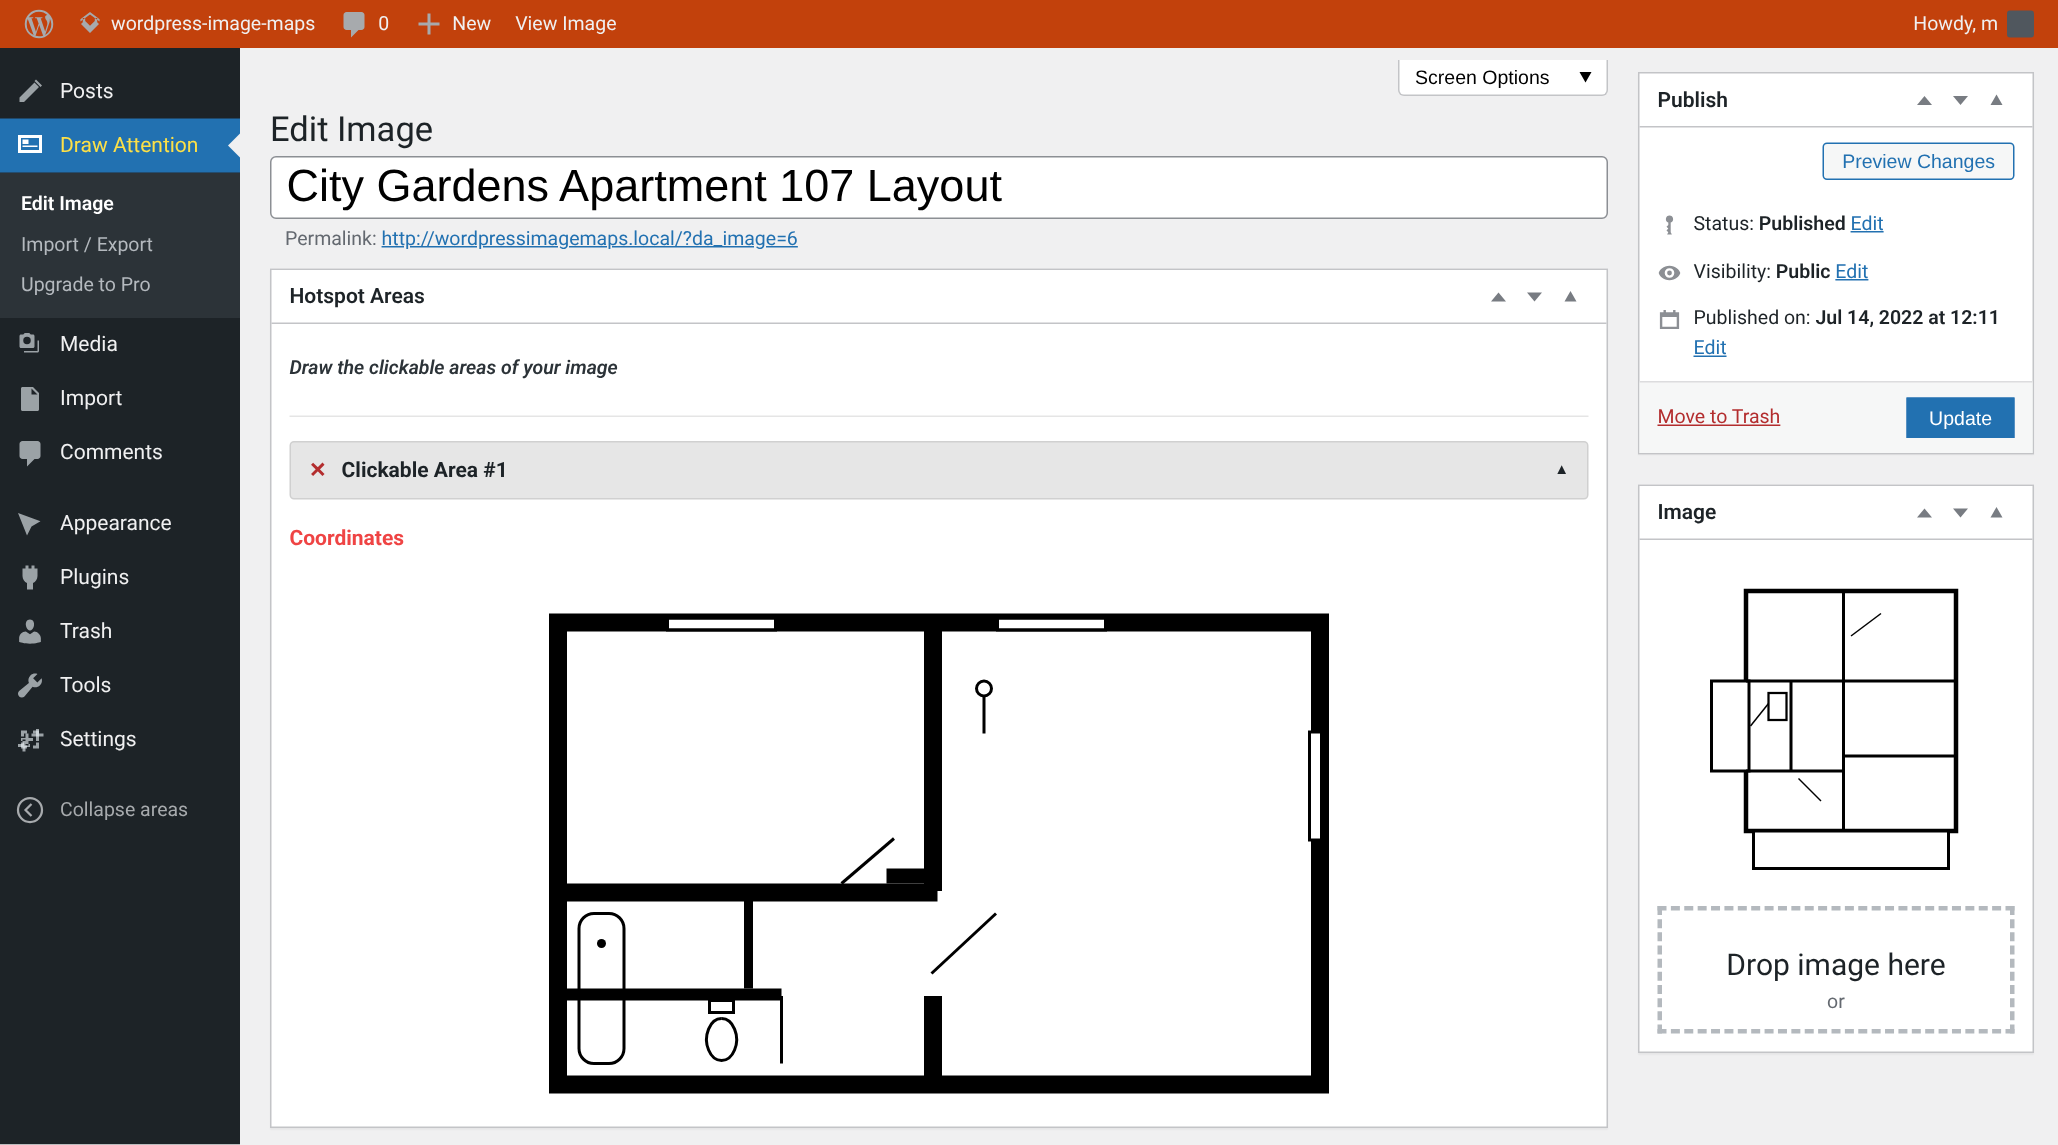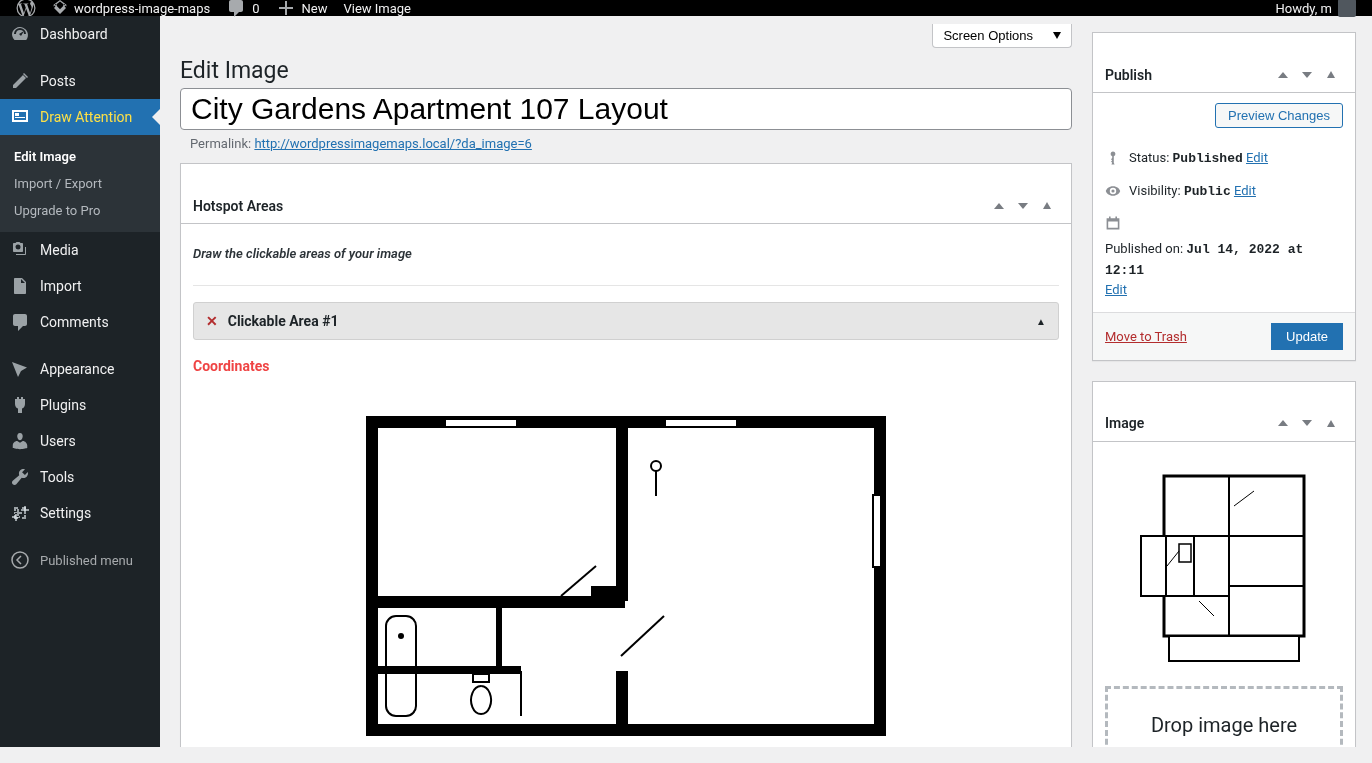--- a/index.html
+++ b/index.html
@@ -1,19 +1,19 @@
 <!DOCTYPE html>
 <html><head>
 <meta charset="utf-8">
 <style>
 * { margin: 0; padding: 0; box-sizing: border-box; }
 body { font-family: -apple-system, BlinkMacSystemFont, "Segoe UI", Roboto, sans-serif; font-size: 13px; color: #3c434a; background: #f0f0f1; overflow: hidden; }
 
 
-.admin-bar { height: 16px; background: #000000; color: #c3c4c7; display: flex; justify-content: space-between; padding: 0 8px; font-size: 13px; }
+.admin-bar { height: 32px; background: #c2410c; color: #c3c4c7; display: flex; justify-content: space-between; padding: 0 8px; font-size: 13px; }
 .admin-bar-left, .admin-bar-right { display: flex; align-items: center; gap: 0; }
 .admin-bar-item { display: flex; align-items: center; height: 32px; padding: 0 8px; gap: 6px; cursor: pointer; color: #f0f0f1; }
 .admin-bar-item svg { fill: #a7aaad; }
 .avatar { width: 18px; height: 18px; background: #50575e; border-radius: 2px; display: inline-block; }
 
 
 .wrap { display: flex; height: calc(100vh - 32px); }
 .sidebar { width: 160px; background: #1d2327; color: #f0f0f1; flex-shrink: 0; }
 .content { flex: 1; display: flex; overflow: auto; }
 .main { flex: 1; padding: 0 20px 20px 20px; }
@@ -37,21 +37,21 @@
 .screen-opts-btn { background: #fff; border: 1px solid #c3c4c7; border-radius: 0 0 4px 4px; border-top: none; padding: 4px 10px; font-size: 13px; cursor: pointer; display: flex; align-items: center; gap: 20px; }
 .page-title { font-size: 23px; font-weight: 400; color: #1d2327; padding: 9px 0 4px 0; }
 
 
 .title-input { width: 100%; height: 42px; font-size: 30px; padding: 3px 10px; border: 1px solid #8c8f94; border-radius: 4px; background: #fff; outline: none; margin-bottom: 4px; }
 .permalink { padding: 2px 10px 12px 10px; font-size: 13px; color: #646970; }
 .permalink a { color: #2271b1; text-decoration: underline; }
 
 
 .postbox { background: #fff; border: 1px solid #c3c4c7; box-shadow: 0 1px 1px rgba(0,0,0,0.04); margin-bottom: 20px; }
-.postbox-header { display: flex; align-items: center; justify-content: space-between; border-bottom: 1px solid #c3c4c7; padding: 0 12px; min-height: 36px; margin-top: 24px; }
+.postbox-header { display: flex; align-items: center; justify-content: space-between; border-bottom: 1px solid #c3c4c7; padding: 0 12px; min-height: 36px; }
 .postbox-header h2 { font-size: 14px; font-weight: 600; color: #1d2327; padding: 8px 0; }
 .postbox-actions { display: flex; gap: 0; }
 .postbox-actions button { background: none; border: none; width: 24px; height: 28px; cursor: pointer; color: #787c82; display: flex; align-items: center; justify-content: center; }
 .postbox-body { padding: 12px; }
 
 
 .hotspot-hint { font-style: italic; font-weight: 600; color: #2c3338; padding: 10px 0 24px 0; border-bottom: 1px solid #e5e5e5; margin-bottom: 16px; }
 .area-header { background: #e6e6e6; border: 1px solid #d0d0d0; border-radius: 3px; padding: 10px 12px; display: flex; align-items: center; justify-content: space-between; margin-bottom: 18px; }
 .area-header-left { display: flex; align-items: center; gap: 10px; }
 .area-delete { color: #b32d2e; font-weight: bold; cursor: pointer; font-size: 14px; }
@@ -60,21 +60,21 @@
 .coords-label { font-weight: 700; font-size: 14px; color: #ef4444; margin-bottom: 32px; display: block; }
 .floorplan-wrap { display: flex; justify-content: center; padding: 10px 0; }
 .floorplan { width: 520px; height: 320px; }
 
 
 .publish-actions { display: flex; justify-content: flex-end; padding: 10px 12px 8px 12px; }
 .btn-secondary { background: #f6f7f7; border: 1px solid #2271b1; color: #2271b1; padding: 4px 12px; border-radius: 3px; font-size: 13px; cursor: pointer; }
 .publish-meta { padding: 6px 12px; }
 .meta-row { display: flex; align-items: flex-start; gap: 8px; padding: 6px 0; font-size: 13px; color: #1d2327; line-height: 1.5; flex-wrap: wrap; }
 .meta-row svg { width: 16px; height: 16px; fill: #8c8f94; flex-shrink: 0; margin-top: 2px; }
-.meta-row b { font-weight: 600; font-family: Liberation Mono, monospace; }
+.meta-row b { font-weight: 600; }
 .meta-row a { color: #2271b1; text-decoration: underline; cursor: pointer; }
 .publish-footer { display: flex; justify-content: space-between; align-items: center; padding: 10px 12px; background: #f6f7f7; border-top: 1px solid #dcdcde; }
 .trash-link { color: #b32d2e; text-decoration: underline; cursor: pointer; font-size: 13px; }
 .btn-primary { background: #2271b1; border: 1px solid #2271b1; color: #fff; padding: 5px 14px; border-radius: 0; font-size: 13px; cursor: pointer; font-weight: 400; }
 
 
 .image-preview { display: flex; justify-content: center; padding: 12px 0; }
 .image-preview svg { width: 170px; height: 200px; }
 .dropzone { border: 3px dashed #b4b9be; padding: 24px 10px 10px 10px; text-align: center; margin-top: 8px; }
 .dropzone-title { font-size: 20px; color: #1d2327; }
@@ -122,26 +122,20 @@
     <div class="admin-bar-item">
       <span>Howdy, m</span>
       <span class="avatar"></span>
     </div>
   </div>
 </div>
 
 <div class="wrap">
 
   <div class="sidebar">
-    <div class="menu-item">
-      <svg viewBox="0 0 20 20">
-          <path d="M3.76 16h12.48A8 8 0 1 0 2 10c0 2.3.97 4.38 2.53 5.84l-.77.16zM10 4a6 6 0 0 1 6 6h-2a4 4 0 0 0-8 0H4a6 6 0 0 1 6-6zm-1 6l5-3-3 5-2-2z"></path>
-        </svg>
-      <span>Dashboard</span>
-    </div>
     <div class="menu-sep"></div>
     <div class="menu-item">
       <svg viewBox="0 0 20 20">
           <path d="M14 2l4 4-1 1-4-4 1-1zm-1 2L3 14v3h3L16 7l-3-3z"></path>
         </svg>
       <span>Posts</span>
     </div>
     <div class="menu-item current">
       <svg viewBox="0 0 20 20">
           <path d="M2 3h16v12H2V3zm2 2v8h12V5H4zm1 1h4v3H5V6zm0 4h10v1H5v-1z"></path>
@@ -181,42 +175,42 @@
     <div class="menu-item">
       <svg viewBox="0 0 20 20">
           <path d="M13 4V2h-2v2H9V2H7v2H5v5c0 2.2 1.3 4 3 4.6V18h4v-4.4c1.7-.6 3-2.4 3-4.6V4h-2z"></path>
         </svg>
       <span>Plugins</span>
     </div>
     <div class="menu-item">
       <svg viewBox="0 0 20 20">
           <path d="M10 9.25c-2.27 0-2.73-3.44-2.73-3.44C7 4.02 7.82 2 9.97 2c2.16 0 2.98 2.02 2.71 3.81 0 0-.41 3.44-2.68 3.44zm0 2.57L12.72 10c2.39 0 4.52 2.33 4.52 4.53v2.49s-3.65 1.13-7.24 1.13c-3.65 0-7.24-1.13-7.24-1.13v-2.49c0-2.25 1.94-4.48 4.47-4.48l2.77 1.77z"></path>
         </svg>
-      <span>Users</span>
+      <span>Trash</span>
     </div>
     <div class="menu-item">
       <svg viewBox="0 0 20 20">
           <path d="M16.68 9.77c-1.34 1.34-3.3 1.67-4.95.99l-5.41 6.52c-.99.99-2.59.99-3.58 0s-.99-2.59 0-3.57l6.52-5.42c-.68-1.65-.35-3.61.99-4.95 1.28-1.28 3.12-1.62 4.72-1.06l-2.89 2.89 2.82 2.82 2.86-2.87c.53 1.58.18 3.39-1.08 4.65z"></path>
         </svg>
       <span>Tools</span>
     </div>
     <div class="menu-item">
       <svg viewBox="0 0 20 20">
           <path d="M5 9h3V6h2v3h3v2h-3v3H8v-3H5V9zm-2 6h3v3h2v-3h3v-2H8v-3H6v3H3v2zm9-9h3V3h2v3h3v2h-3v3h-2V8h-3V6z" transform="translate(-1,0)"></path>
           <path d="M4 4h4v2H6v2H4V4zm8 0h4v4h-2V6h-2V4zM4 12h2v2h2v2H4v-4zm10 2v-2h2v4h-4v-2h2z"></path>
         </svg>
       <span>Settings</span>
     </div>
     <div class="menu-sep"></div>
     <div class="collapse">
       <svg viewBox="0 0 20 20">
           <circle cx="10" cy="10" r="8" fill="none" stroke="#a7aaad" stroke-width="1.5"></circle>
           <path d="M11 6l-4 4 4 4" fill="none" stroke="#a7aaad" stroke-width="1.5"></path>
         </svg>
-      <span>Published menu</span>
+      <span>Collapse areas</span>
     </div>
   </div>
 
   <div class="content">
     <div class="main">
       <div class="screen-opts">
         <button class="screen-opts-btn">
           <span>Screen Options</span>
           <span class="chev tri-down"></span>
         </button>

